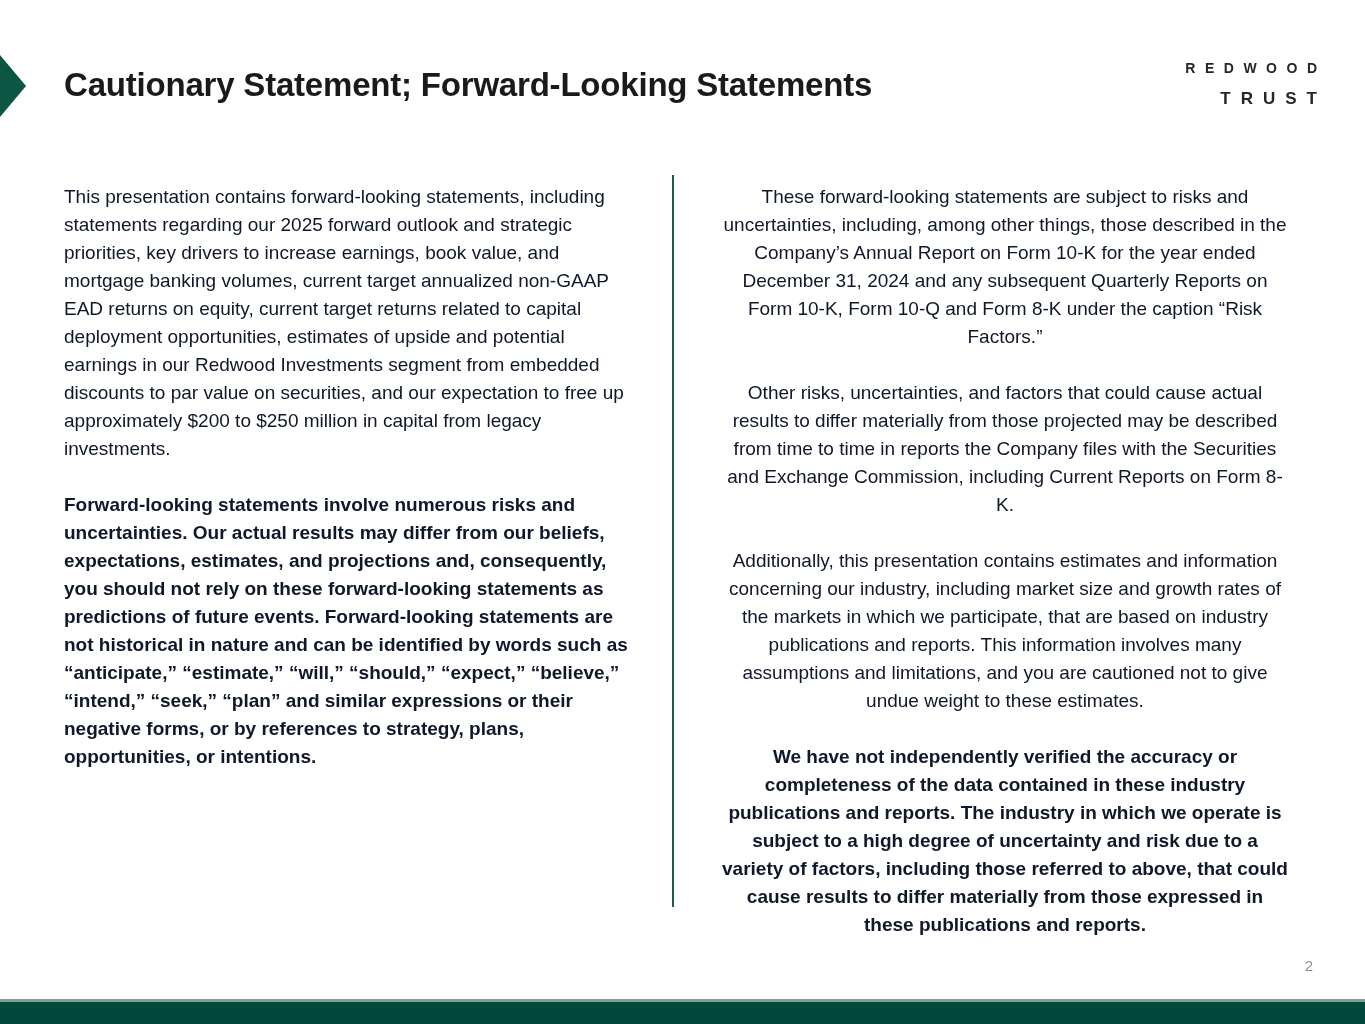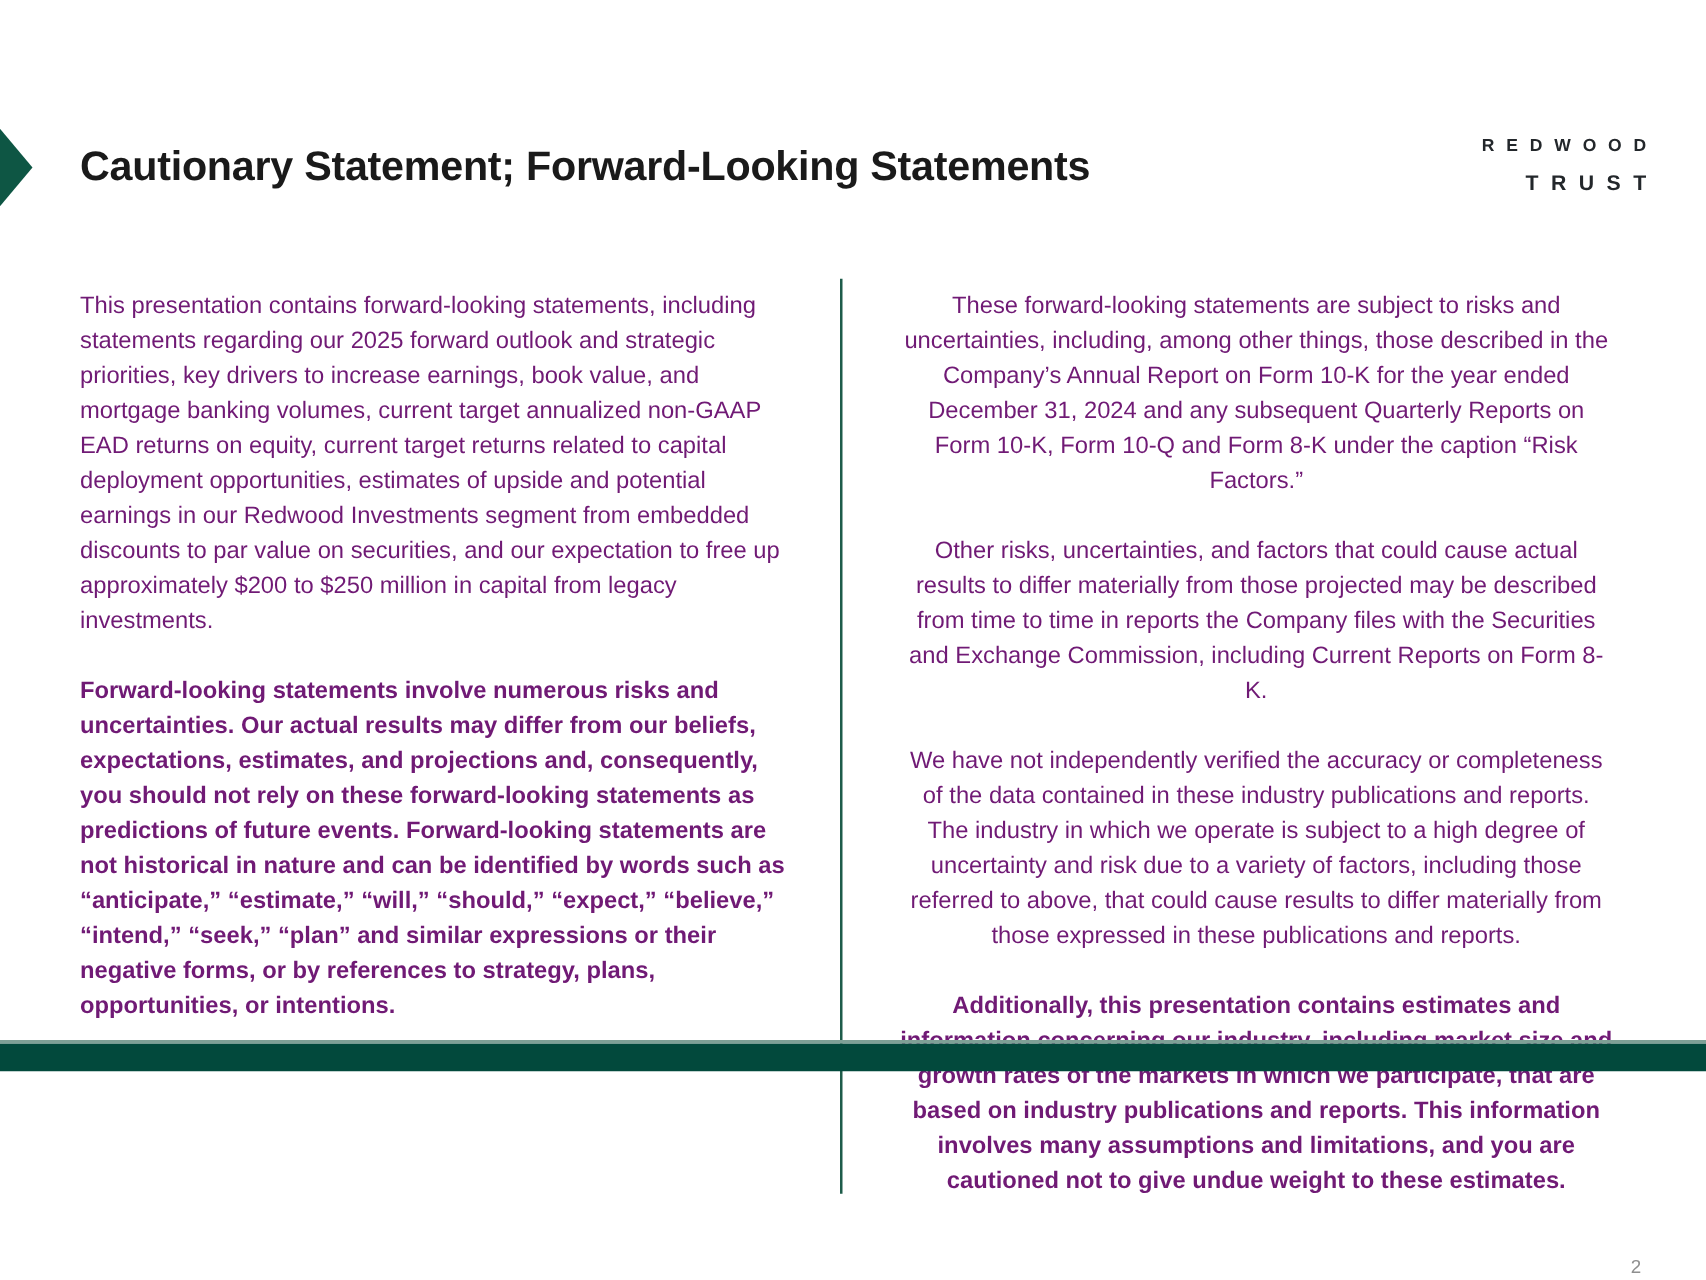--- a/index.html
+++ b/index.html
@@ -3,21 +3,21 @@
 <meta charset="utf-8">
 <style>
   * { margin: 0; padding: 0; box-sizing: border-box; }
   html, body {
     width: 1365px; height: 1024px;
     background: #ffffff;
     font-family: "Liberation Sans", sans-serif;
     overflow: hidden;
     position: relative;
   }
-  .slide { position: relative; width: 1365px; height: 809px; background: #ffffff; margin-top: 48px; }
+  .slide { position: relative; width: 1365px; height: 1024px; background: #ffffff; }
 
   
   .accent-chevron {
     position: absolute;
     left: 0; top: 55px;
     width: 0; height: 0;
     border-top: 31px solid transparent;
     border-bottom: 31px solid transparent;
     border-left: 26px solid #0e5644;
   }
@@ -57,21 +57,21 @@
   .content {
     position: absolute;
     left: 64px; top: 183px;
     width: 1240px;
   }
   .col {
     position: absolute;
     top: 0;
     font-size: 19px;
     line-height: 28px;
-    color: #701a75;
+    color: #0f172a;
   }
   .col p { margin-bottom: 28px; }
   .col p:last-child { margin-bottom: 0; font-weight: bold; }
   .col-left  { left: 0;   width: 570px; }
   .col-right { left: 656px; width: 570px; text-align: center; }
 
   .column-divider {
     position: absolute;
     left: 672px; top: 175px;
     width: 2px; height: 732px;
@@ -113,22 +113,22 @@
   </div>
 
   <div class="content">
     <div class="col col-left">
       <p>This presentation contains forward-looking statements, including statements regarding our 2025 forward outlook and strategic priorities, key drivers to increase earnings, book value, and mortgage banking volumes, current target annualized non-GAAP EAD returns on equity, current target returns related to capital deployment opportunities, estimates of upside and potential earnings in our Redwood Investments segment from embedded discounts to par value on securities, and our expectation to free up approximately $200 to $250 million in capital from legacy investments.</p>
       <p>Forward-looking statements involve numerous risks and uncertainties. Our actual results may differ from our beliefs, expectations, estimates, and projections and, consequently, you should not rely on these forward-looking statements as predictions of future events. Forward-looking statements are not historical in nature and can be identified by words such as “anticipate,” “estimate,” “will,” “should,” “expect,” “believe,” “intend,” “seek,” “plan” and similar expressions or their negative forms, or by references to strategy, plans, opportunities, or intentions.</p>
     </div>
     <div class="col col-right">
       <p>These forward-looking statements are subject to risks and uncertainties, including, among other things, those described in the Company’s Annual Report on Form 10-K for the year ended December 31, 2024 and any subsequent Quarterly Reports on Form 10-K, Form 10-Q and Form 8-K under the caption “Risk Factors.”</p>
       <p>Other risks, uncertainties, and factors that could cause actual results to differ materially from those projected may be described from time to time in reports the Company files with the Securities and Exchange Commission, including Current Reports on Form 8-K.</p>
+      <p>Additionally, this presentation contains estimates and information concerning our industry, including market size and growth rates of the markets in which we participate, that are based on industry publications and reports. This information involves many assumptions and limitations, and you are cautioned not to give undue weight to these estimates.</p>
       <p>We have not independently verified the accuracy or completeness of the data contained in these industry publications and reports. The industry in which we operate is subject to a high degree of uncertainty and risk due to a variety of factors, including those referred to above, that could cause results to differ materially from those expressed in these publications and reports.</p>
-      <p>Additionally, this presentation contains estimates and information concerning our industry, including market size and growth rates of the markets in which we participate, that are based on industry publications and reports. This information involves many assumptions and limitations, and you are cautioned not to give undue weight to these estimates.</p>
     </div>
   </div>
 
   <div class="column-divider"></div>
 
   <div class="page-number">2</div>
 
   <div class="footer-line"></div>
   <div class="footer-bar"></div>
 

